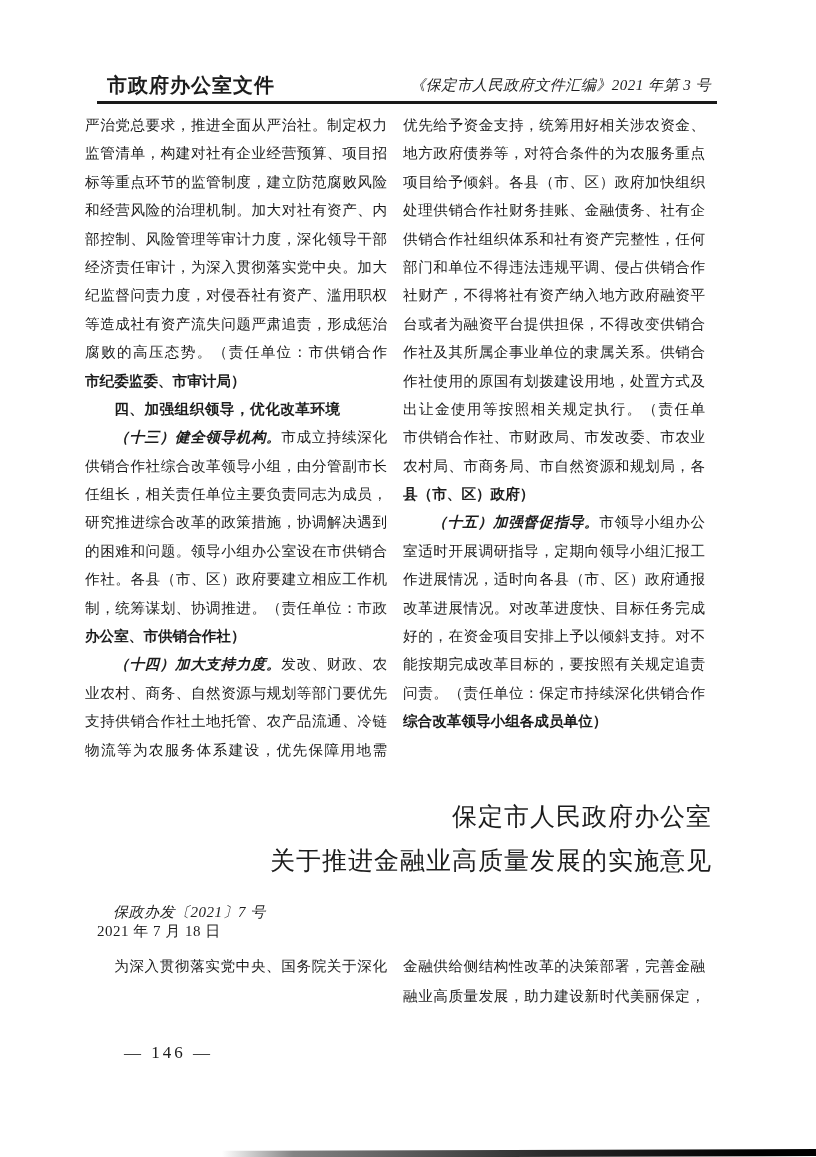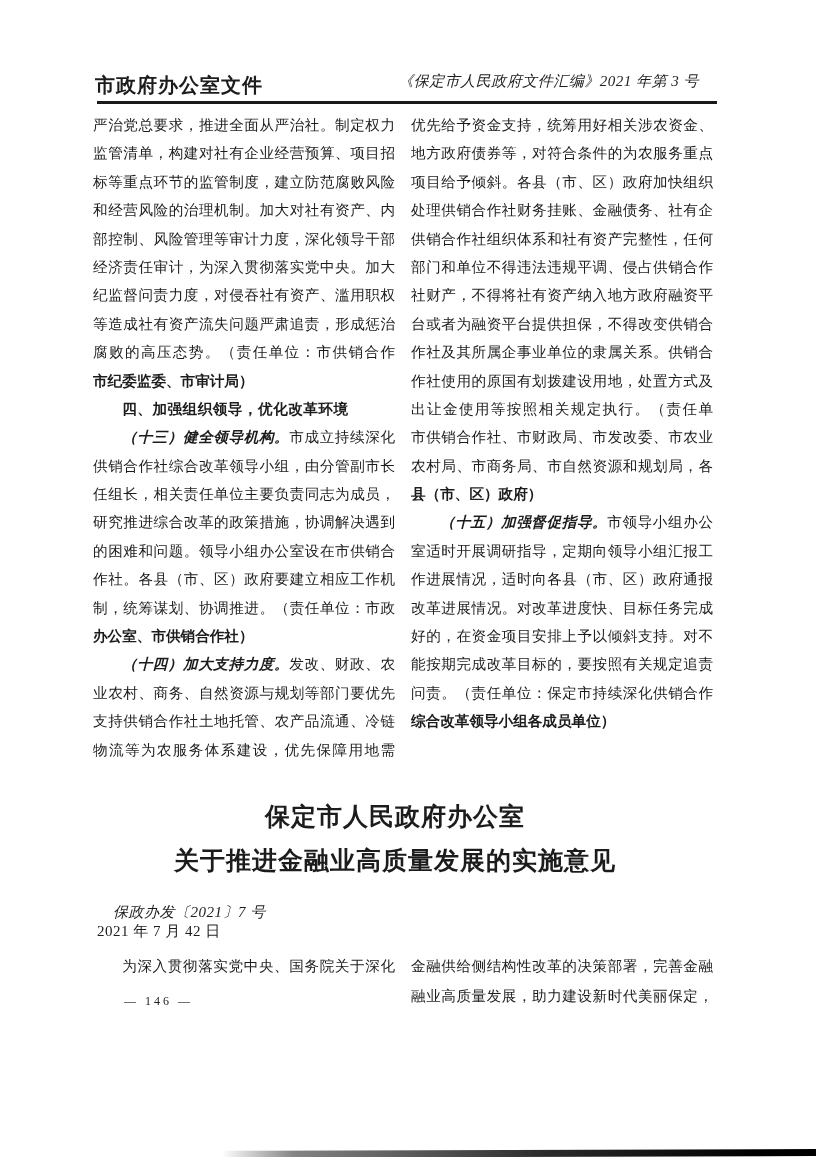--- a/index.html
+++ b/index.html
@@ -1,49 +1,49 @@
 <!DOCTYPE html>
 <html><head>
 <meta charset="utf-8">
 <style>
   html,body{margin:0;padding:0;}
   body{
     width:816px;height:1157px;position:relative;overflow:hidden;
     background:#ffffff;color:#1c1c1c;
     font-family:"Liberation Serif","DejaVu Serif",serif;
   }
-  .hdr{position:absolute;top:72px;left:79px;width:620px;
-       display:flex;justify-content:space-between;align-items:flex-start;}
+  .hdr{position:absolute;top:72px;left:91px;width:620px;
+       display:flex;justify-content:space-between;align-items:center;}
   .hdr-left{font-family:"Liberation Sans","DejaVu Sans",sans-serif;
             font-weight:bold;font-size:20px;padding-left:16px;letter-spacing:1px;}
   .hdr-right{font-size:15px;font-style:italic;letter-spacing:0.5px;padding-bottom:1px;}
   .rule{position:absolute;top:101px;left:97px;width:620px;height:2.5px;background:#1a1a1a;}
 
-  .cols{position:absolute;left:93px;width:620px;
+  .cols{position:absolute;left:85px;width:620px;
         display:grid;grid-template-columns:1fr 1fr;column-gap:16px;}
   .cols-top{top:111px;}
   .cols-bottom{top:952px;}
   .col{min-width:0;}
   .tline{font-size:14.6px;line-height:28.4px;height:28.4px;
          text-align:justify;text-align-last:justify;text-justify:inter-character;
          overflow:hidden;}
   .cols-bottom .tline{line-height:29.6px;height:29.6px;}
   .tline.end,.tline.head{text-align-last:left;font-weight:bold;}
   .tline.indent{text-indent:2em;}
   .tline.head{font-family:"Liberation Sans","DejaVu Sans",sans-serif;
               font-weight:bold;letter-spacing:0.5px;}
   .kai-lead{font-weight:700;font-style:italic;}
 
-  .title{position:absolute;top:795px;left:85px;width:620px;text-align:center;
-         font-weight:bold;font-size:25px;line-height:44px;letter-spacing:1px;}
+  .title{position:absolute;top:795px;left:92px;width:620px;text-align:right;
+         font-weight:normal;font-size:25px;line-height:44px;letter-spacing:1px;}
   .docline{position:absolute;top:903px;left:97px;width:620px;
            display:flex;justify-content:space-between;align-items:baseline;font-size:15px;flex-direction:column;}
   .doc-num{font-style:italic;padding-left:16px;letter-spacing:0.5px;}
   .doc-date{letter-spacing:0.5px;}
-  .pagenum{position:absolute;top:994px;left:124px;font-size:12px;letter-spacing:3px;}
+  .pagenum{position:absolute;top:1043px;left:124px;font-size:17px;letter-spacing:3px;}
   .scan-edge{position:absolute;bottom:1px;left:222px;right:0;height:7px;
              transform:rotate(-0.18deg);transform-origin:right center;
              background:linear-gradient(to right,rgba(120,120,120,0),rgba(110,110,110,0.85) 12%,#2a2a2a 55%,#000 90%);}
 </style>
 </head>
 <body>
 
 <div class="hdr">
   <span class="hdr-left">市政府办公室文件</span>
   <span class="hdr-right">《保定市人民政府文件汇编》2021 年第 3 号</span>
@@ -102,21 +102,21 @@
     </div>
 </div>
 
 <div class="title">
   <div>保定市人民政府办公室</div>
   <div>关于推进金融业高质量发展的实施意见</div>
 </div>
 
 <div class="docline">
   <span class="doc-num">保政办发〔2021〕7 号</span>
-  <span class="doc-date">2021 年 7 月 42 日</span>
+  <span class="doc-date">2021 年 7 月 18 日</span>
 </div>
 
 <div class="cols cols-bottom">
   <div class="col">
       <div class="tline indent">为深入贯彻落实党中央、国务院关于深化</div>
     </div>
   <div class="col">
       <div class="tline">金融供给侧结构性改革的决策部署，完善金融</div>
       <div class="tline">融业高质量发展，助力建设新时代美丽保定，</div>
     </div>

